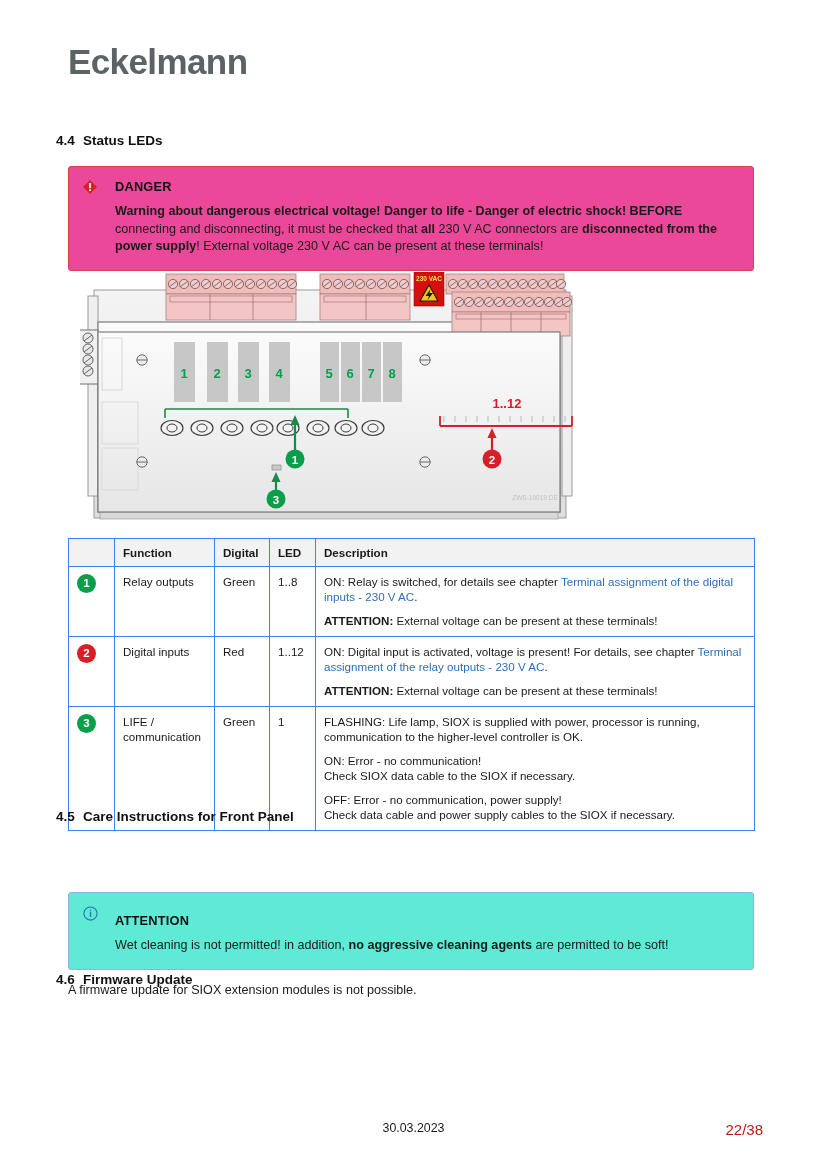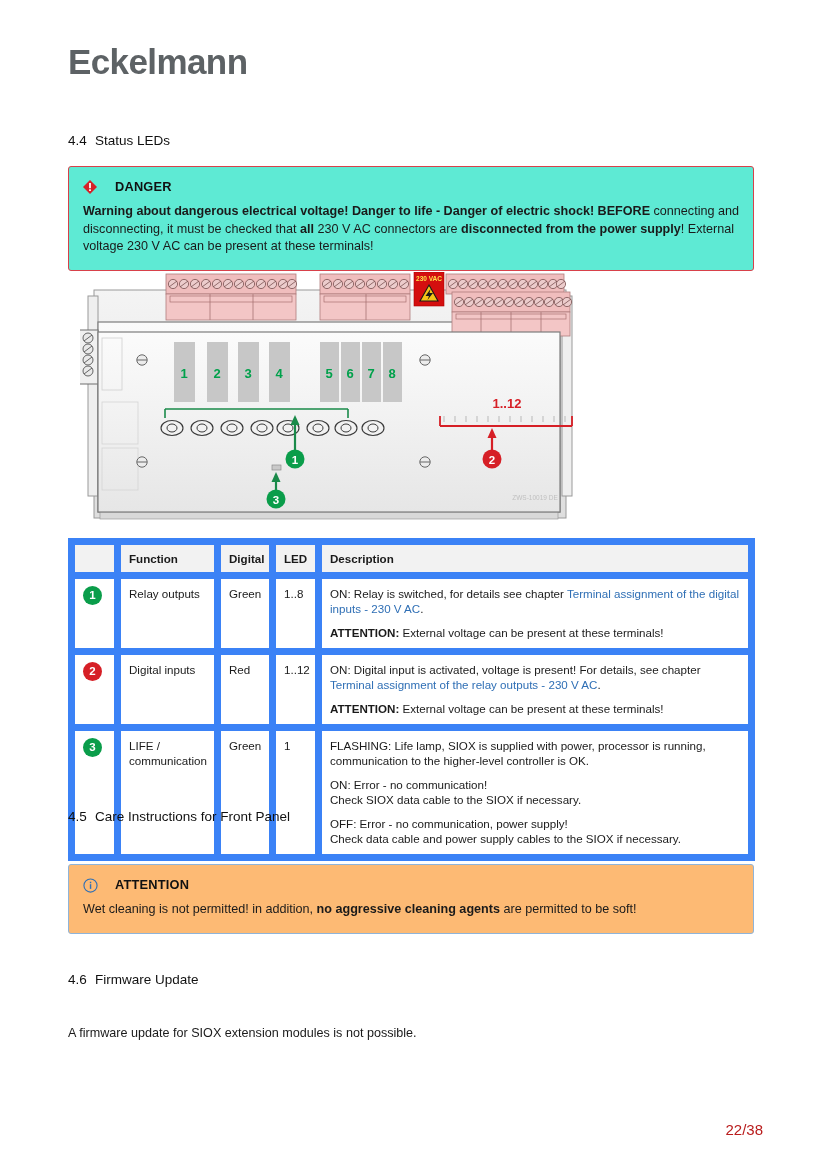--- a/index.html
+++ b/index.html
@@ -28,23 +28,23 @@
     font-size: 35px;
     font-weight: bold;
     letter-spacing: -0.6px;
     color: #5d6265;
     font-family: "Liberation Sans", sans-serif;
   }
 
   
   .h2 {
     position: absolute;
-    left: 68px;
+    left: 56px;
     font-size: 13.5px;
-    font-weight: normal;
+    font-weight: bold;
     color: #111;
   }
   .h2 .num { display: inline-block; min-width: 27px; }
 
   .para {
     position: absolute;
     left: 68px;
     width: 690px;
     font-size: 12.6px;
     line-height: 17px;
@@ -55,38 +55,39 @@
   .callout {
     position: absolute;
     left: 68px;
     width: 686px;
     box-sizing: border-box;
     border-radius: 3px;
   }
   .callout.danger {
     top: 166px;
     border: 1px solid #d8414a;
+    background: #ec4899;
+    padding: 12px 14px 14px 14px;
+  }
+  .callout.attention {
+    top: 892px;
+    border: 1px solid #8fb4d9;
     background: #5eead4;
-    padding: 12px 14px 14px 14px;
-  }
-  .callout.attention {
-    top: 864px;
-    border: 1px solid #8fb4d9;
-    background: #fdba74;
-    padding: 12px 14px 14px 14px;
+    padding: 20px 14px 14px 14px;
   }
   .callout-title {
     font-size: 12.8px;
     font-weight: bold;
     letter-spacing: 0.2px;
     color: #111;
     margin-left: 32px;
   }
   .callout-body {
     margin-top: 9px;
+    margin-left: 32px;
     font-size: 12.6px;
     line-height: 17.5px;
     color: #1a1a1a;
   }
   .callout-body b { font-weight: bold; }
 
   .icon-danger {
     position: absolute;
     left: 14px;
     top: 13px;
@@ -116,21 +117,21 @@
     position: absolute;
     left: 68px;
     top: 538px;
     width: 687px;
     border-collapse: collapse;
     font-size: 11.6px;
     color: #1a1a1a;
     table-layout: fixed;
   }
   table.leds th, table.leds td {
-    border: 7px solid #3b82f6;
+    border: 1px solid #3b82f6;
     vertical-align: top;
     padding: 7px 8px 8px 8px;
     text-align: left;
     font-weight: normal;
     line-height: 15px;
     margin-left: 30px;
   }
   table.leds thead th {
     background: #f2f2f2;
     font-weight: bold;
@@ -550,17 +551,18 @@
     </svg>
     <div class="callout-title">ATTENTION</div>
     <div class="callout-body">
       <span>Wet cleaning is not permitted! in addition, </span><b>no aggressive cleaning agents</b><span> are permitted to be soft!</span>
     </div>
   </div>
 
   <div class="h2" style="top:972px;">
     <span class="num">4.6</span><span>Firmware Update</span>
   </div>
-  <div class="para" style="top:1025px;">A firmware update for SIOX extension modules is not possible.</div>
-
+  <div class="para" style="top:982px;">A firmware update for SIOX extension modules is not possible.</div>
+
+  <div class="footer-date">30.03.2023</div>
   <div class="footer-page">22/38</div>
 
 </div>
 
 </body></html>

